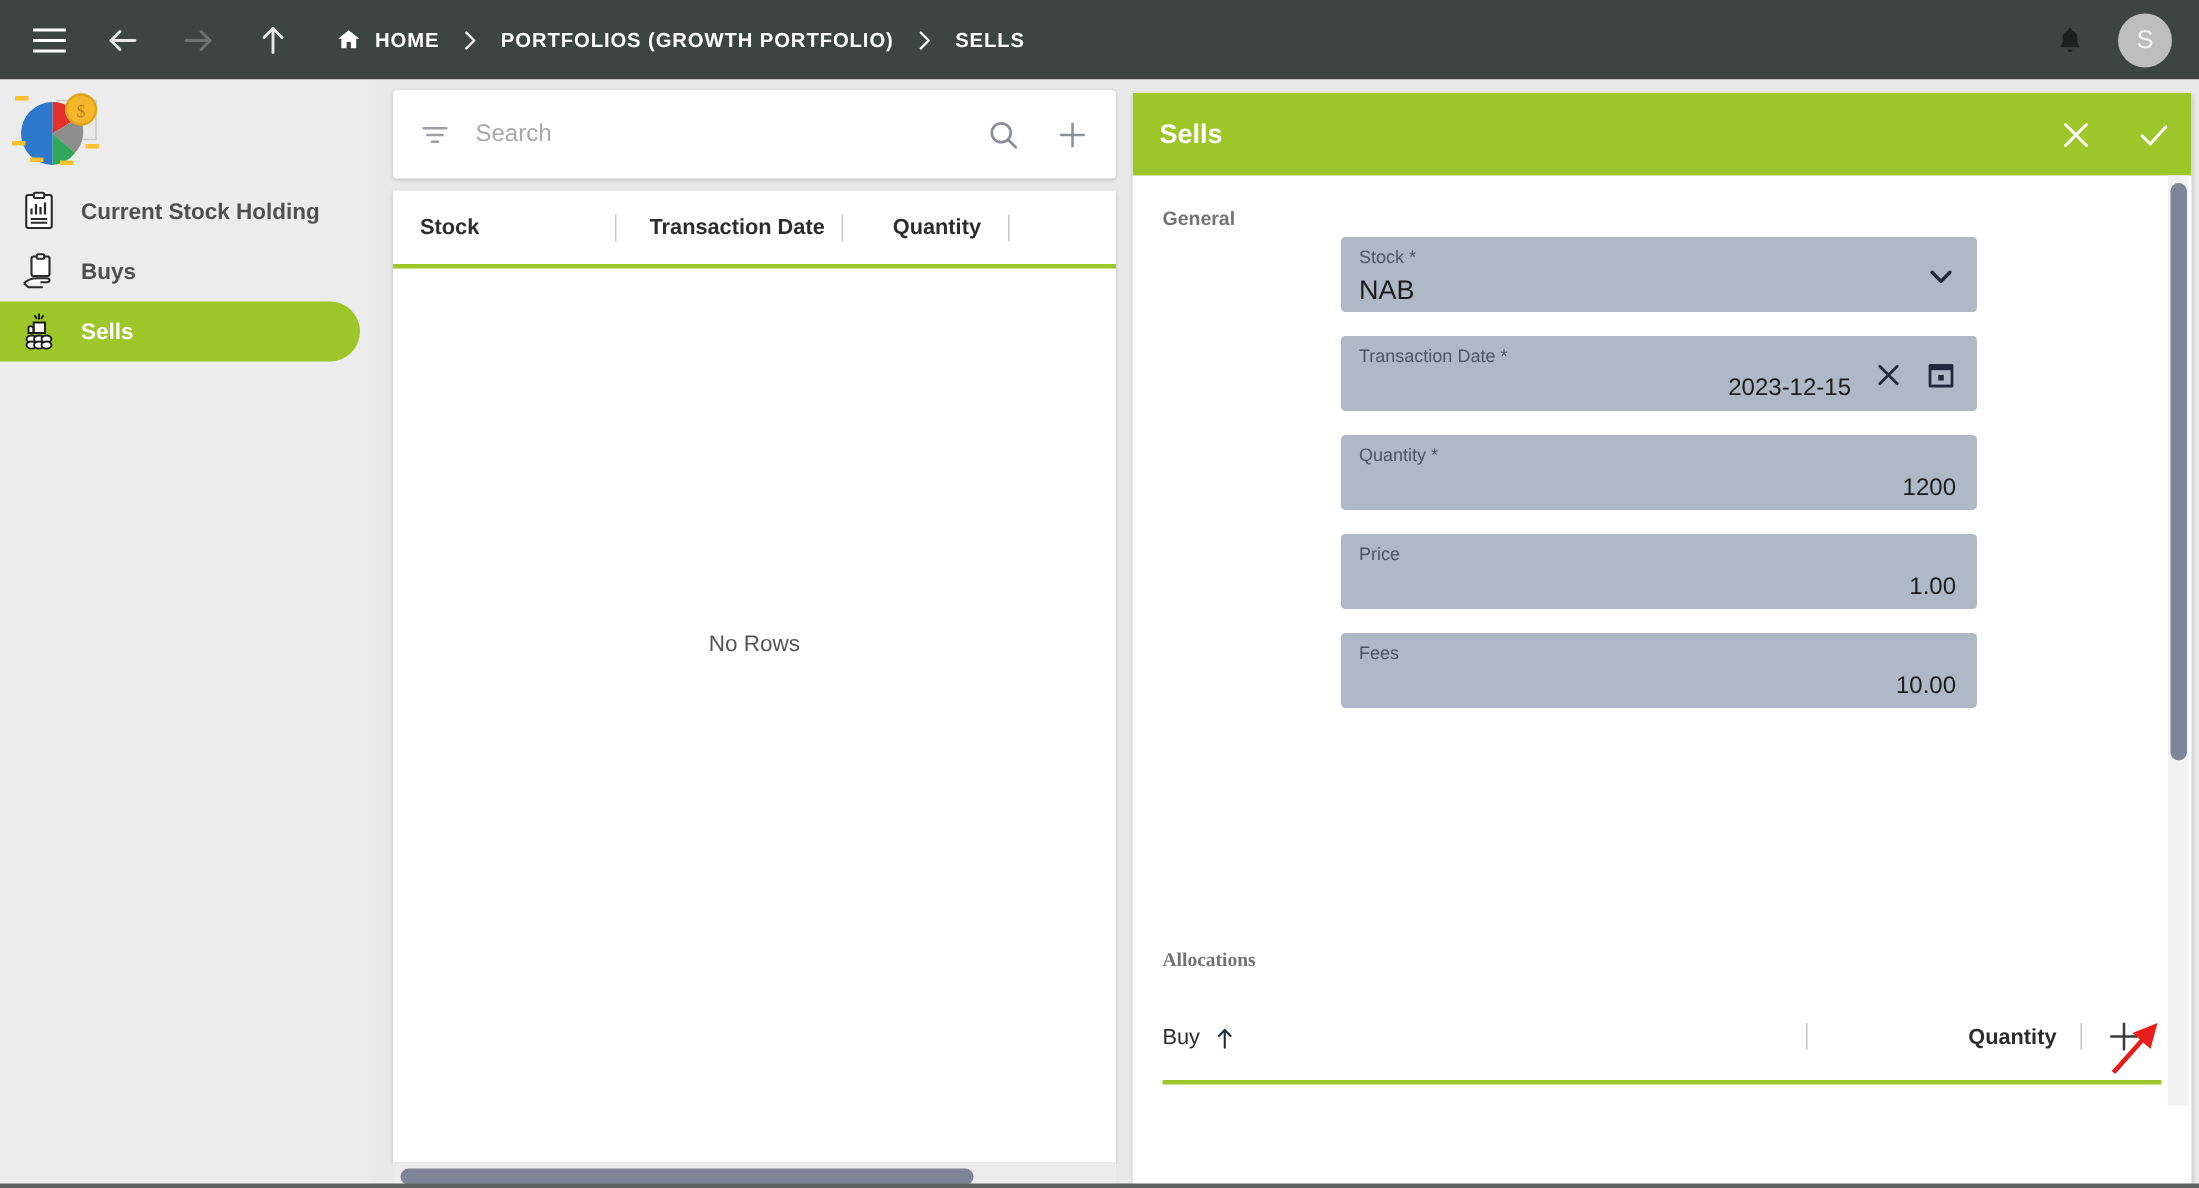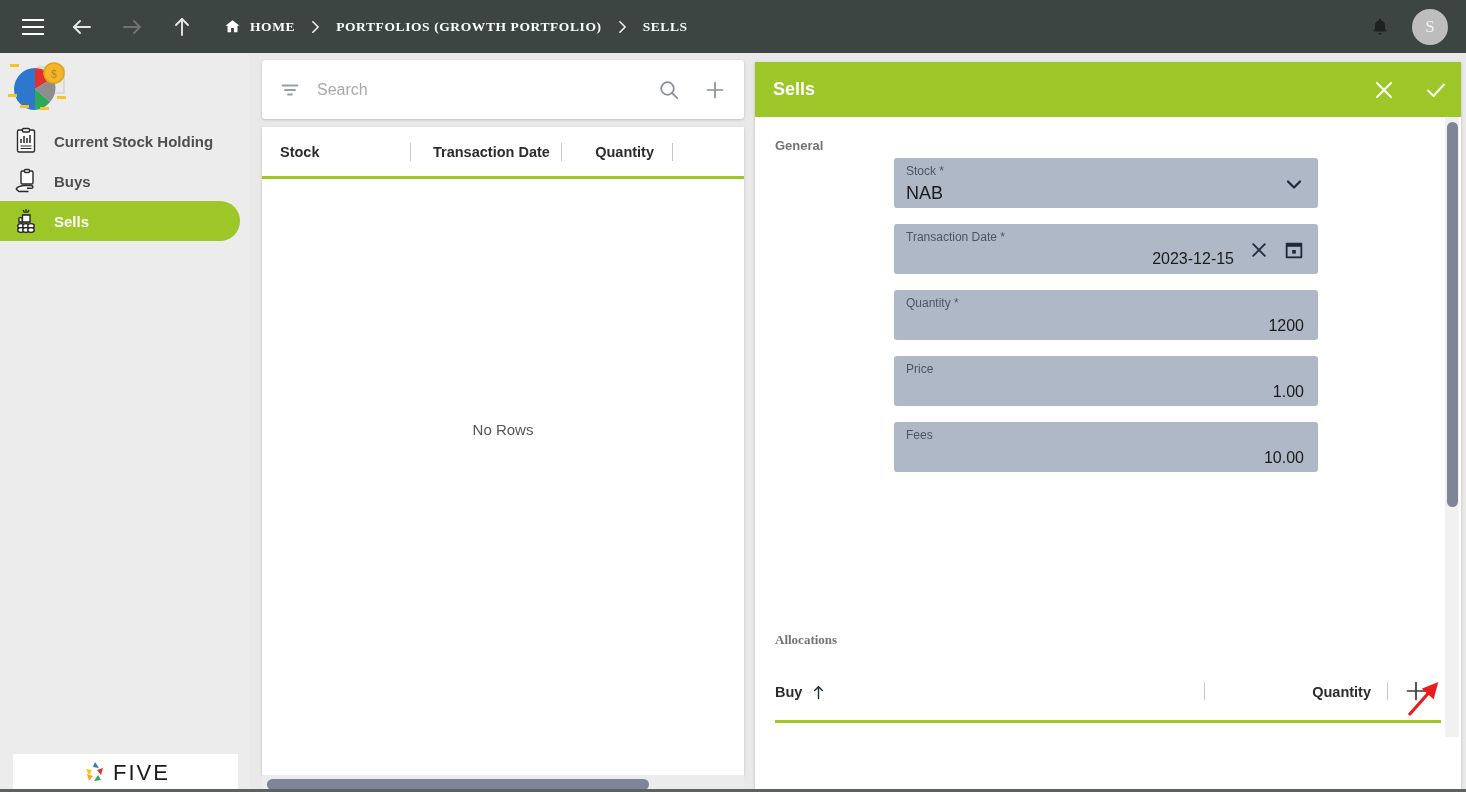--- a/index.html
+++ b/index.html
@@ -16,21 +16,20 @@
     background: #eaeaea;
   }
 
   
   .topbar {
     position: absolute; top: 0; left: 0;
     width: 1466px; height: 53px;
     background: #3d4543;
     display: flex; align-items: center;
     color: #ffffff;
-    font-family: Liberation Serif, serif;
   }
   .hamburger { width: 22px; height: 16px; margin-left: 22px; position: relative; }
   .hamburger i {
     position: absolute; left: 0; width: 22px; height: 2px; background: #ffffff; display:block;
   }
   .hamburger i:nth-child(1) { top: 0; }
   .hamburger i:nth-child(2) { top: 7px; }
   .hamburger i:nth-child(3) { top: 14px; }
 
   .nav-arrow { margin-left: 26px; width: 24px; height: 24px; }
@@ -226,21 +225,21 @@
   .date-cal   { right: 13px; top: 15px; width: 22px; height: 22px; }
   .chev       { right: 12px; top: 14px; width: 24px; height: 24px; }
 
   .alloc-head {
     position: absolute; left: 20px; top: 553px;
     width: 666px; height: 53px;
     border-bottom: 3px solid #9dc728;
   }
   .ah-buy {
     position: absolute; left: 0; top: 14px;
-    font-size: 14.5px; font-weight: bold; color: #2c2c2c;
+    font-size: 14.5px; font-weight: normal; color: #2c2c2c;
     display: flex; align-items: center; gap: 10px;
   }
   .ah-sortarrow { width: 13px; height: 15px; }
   .ah-sortarrow svg { width: 13px; height: 15px; display: block; }
   .ah-sep { position: absolute; left: 429px; top: 12px; width: 1px; height: 18px; background: #c8c8c8; }
   .ah-qty {
     position: absolute; right: 70px; top: 14px;
     font-size: 14.5px; font-weight: bold; color: #2c2c2c;
   }
   .ah-sep2 { position: absolute; right: 53px; top: 12px; width: 1px; height: 18px; background: #c8c8c8; }
@@ -404,32 +403,20 @@
             <ellipse cx="18" cy="19" rx="3.3" ry="2.4" fill="#ffffff"></ellipse>
             <ellipse cx="8" cy="23" rx="3.3" ry="2.4" fill="#ffffff"></ellipse>
             <ellipse cx="13" cy="23" rx="3.3" ry="2.4" fill="#ffffff"></ellipse>
             <ellipse cx="18" cy="23" rx="3.3" ry="2.4" fill="#ffffff"></ellipse>
           </svg>
         </span>
         <span class="mi-label">Sells</span>
       </div>
     </div>
 
-    <div class="five-logo">
-      <span style="display:flex">
-        <svg width="28" height="28" viewBox="0 0 28 28">
-          <path d="M14 3 L18 9 L12 8 Z" fill="#2d77cc"></path>
-          <path d="M22 9 L20 16 L16 11 Z" fill="#e2302a"></path>
-          <path d="M20 21 L13 22 L17 16 Z" fill="#2fa85b"></path>
-          <path d="M8 22 L6 15 L12 17 Z" fill="#f5a623"></path>
-          <path d="M5 10 L11 11 L8 16 Z" fill="#f5c518"></path>
-        </svg>
-      </span>
-      <span class="five-word">FIVE</span>
-    </div>
   </div>
 
   <div class="listpanel">
 
     <div class="search-card">
       <span class="filter-icon">
         <svg viewBox="0 0 20 20" fill="none" stroke="#9aa0a6" stroke-width="1.8" stroke-linecap="round">
           <path d="M2.5 5.5h15M5 10h10M8 14.5h4"></path>
         </svg>
       </span>

